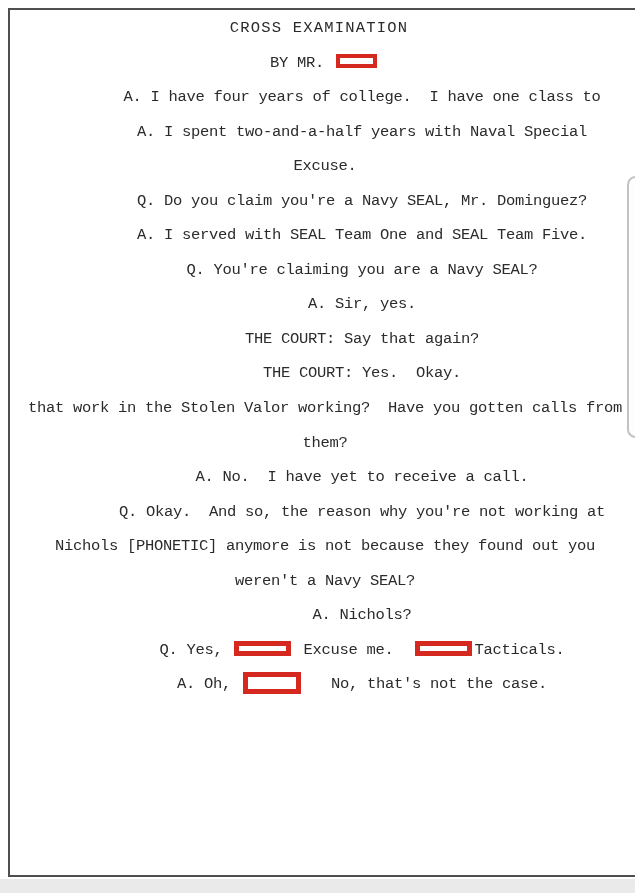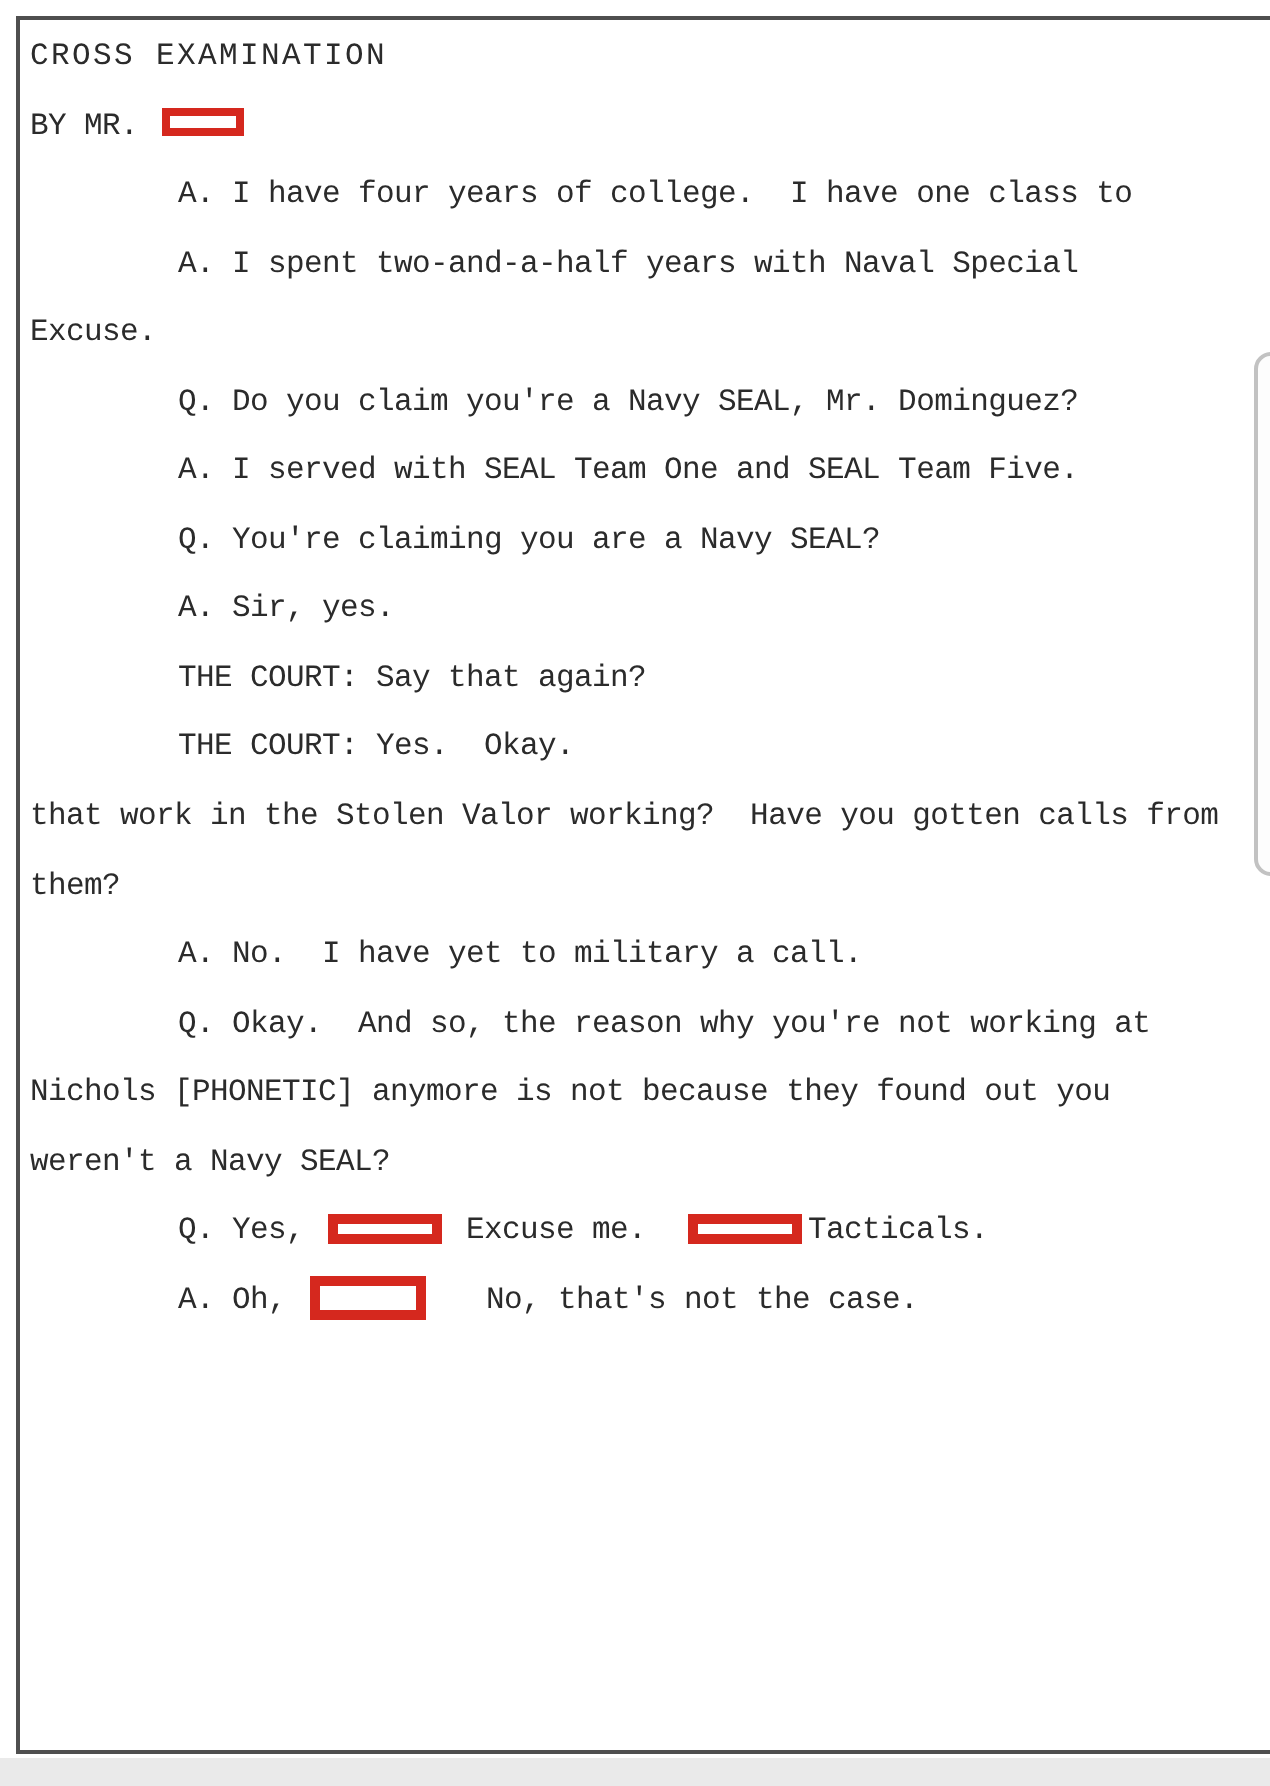--- a/index.html
+++ b/index.html
@@ -26,22 +26,24 @@
     padding: 1px 0 0 5px;
     overflow: hidden;
   }
   .line {
     height: 34.55px;
     line-height: 34.55px;
     font-size: 15.5px;
     color: var(--text, #2b2b2b);
     white-space: pre;
     letter-spacing: -0.3px;
+    text-align: center;
   }
   .line.center {
+    text-align: center;
     letter-spacing: 1.2px;
     padding-right: 12px;
   }
   .line.indent { padding-left: 74px; }
   .redaction {
     display: inline-block;
     background: #ffffff;
     border: 5px solid var(--redaction, #d5281e);
     vertical-align: middle;
     margin: 0 3px;
@@ -83,23 +85,24 @@
         <div class="line indent"><span>A. I spent two-and-a-half years with Naval Special</span></div>
         <div class="line"><span>Excuse.</span></div>
         <div class="line indent"><span>Q. Do you claim you're a Navy SEAL, Mr. Dominguez?</span></div>
         <div class="line indent"><span>A. I served with SEAL Team One and SEAL Team Five.</span></div>
         <div class="line indent"><span>Q. You're claiming you are a Navy SEAL?</span></div>
         <div class="line indent"><span>A. Sir, yes.</span></div>
         <div class="line indent"><span>THE COURT: Say that again?</span></div>
         <div class="line indent"><span>THE COURT: Yes.  Okay.</span></div>
         <div class="line"><span>that work in the Stolen Valor working?  Have you gotten calls from</span></div>
         <div class="line"><span>them?</span></div>
-        <div class="line indent"><span>A. No.  I have yet to military a call.</span></div>
+        <div class="line indent"><span>A. No.  I have yet to receive a call.</span></div>
         <div class="line indent"><span>Q. Okay.  And so, the reason why you're not working at</span></div>
         <div class="line"><span>Nichols [PHONETIC] anymore is not because they found out you</span></div>
         <div class="line"><span>weren't a Navy SEAL?</span></div>
+        <div class="line indent"><span>A. Nichols?</span></div>
         <div class="line indent"><span>Q. Yes, </span><span class="redaction flat"></span><span> Excuse me.  </span><span class="redaction flat"></span><span>Tacticals.</span></div>
         <div class="line indent"><span>A. Oh, </span><span class="redaction tall"></span><span>   No, that's not the case.</span></div>
       </div>
   </div>
   <div class="bottom-strip"></div>
   <div class="scroll-thumb"></div>
 </div>
 
 </body></html>

